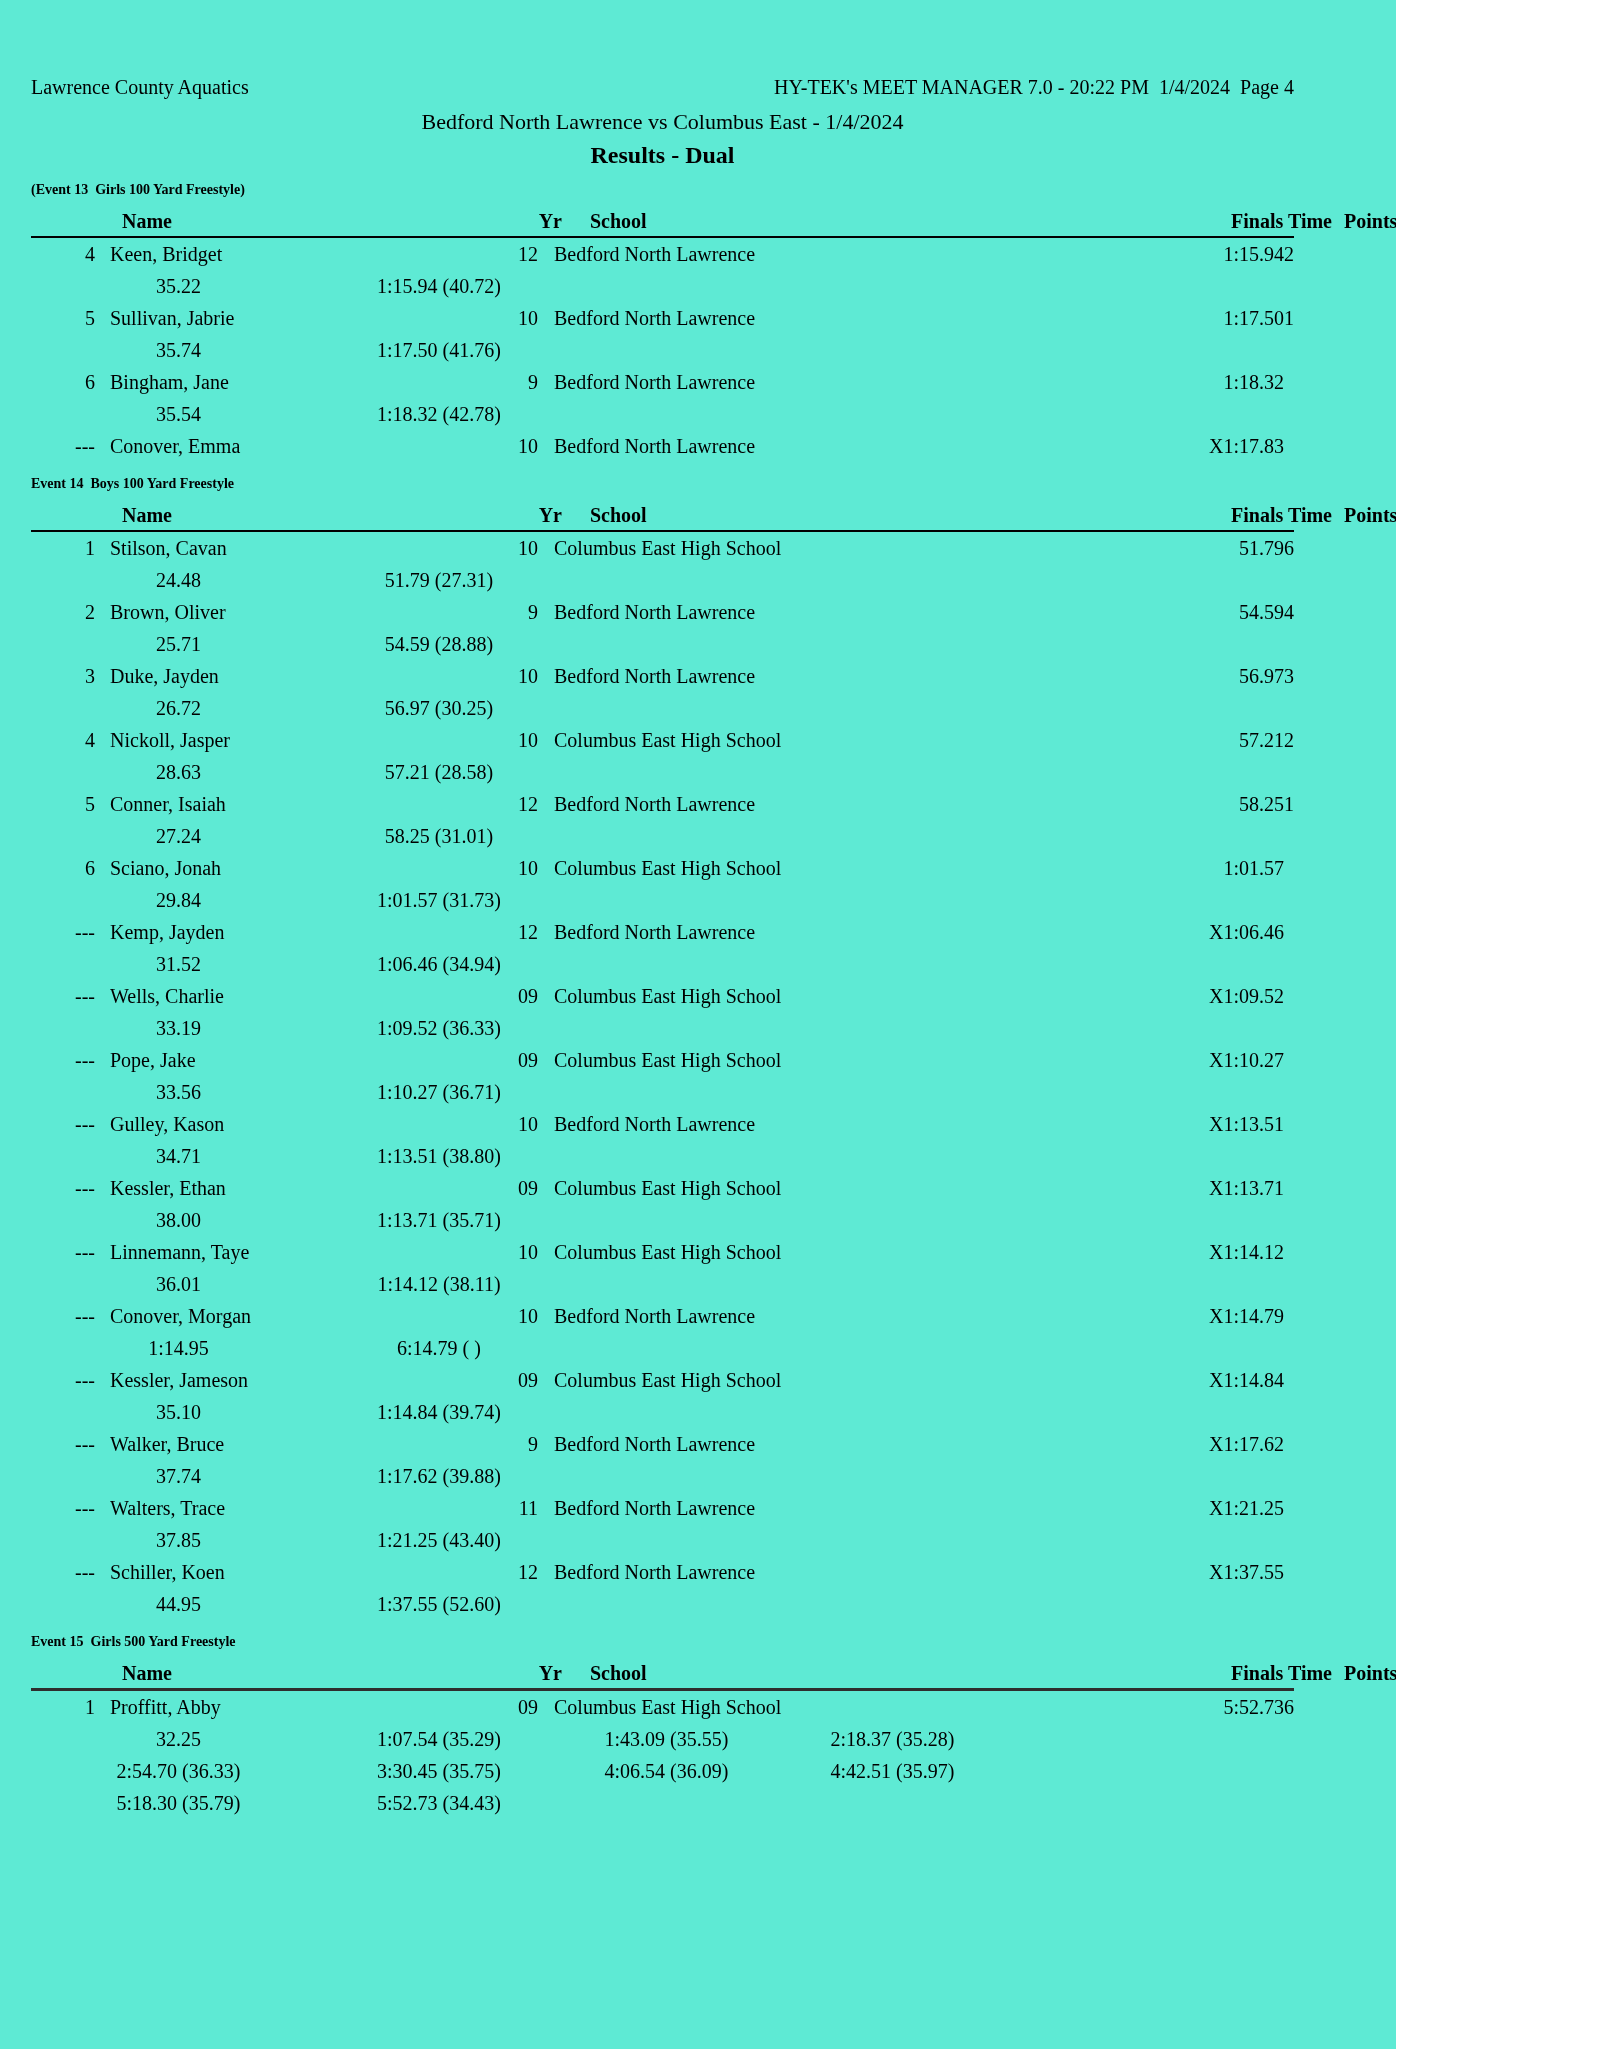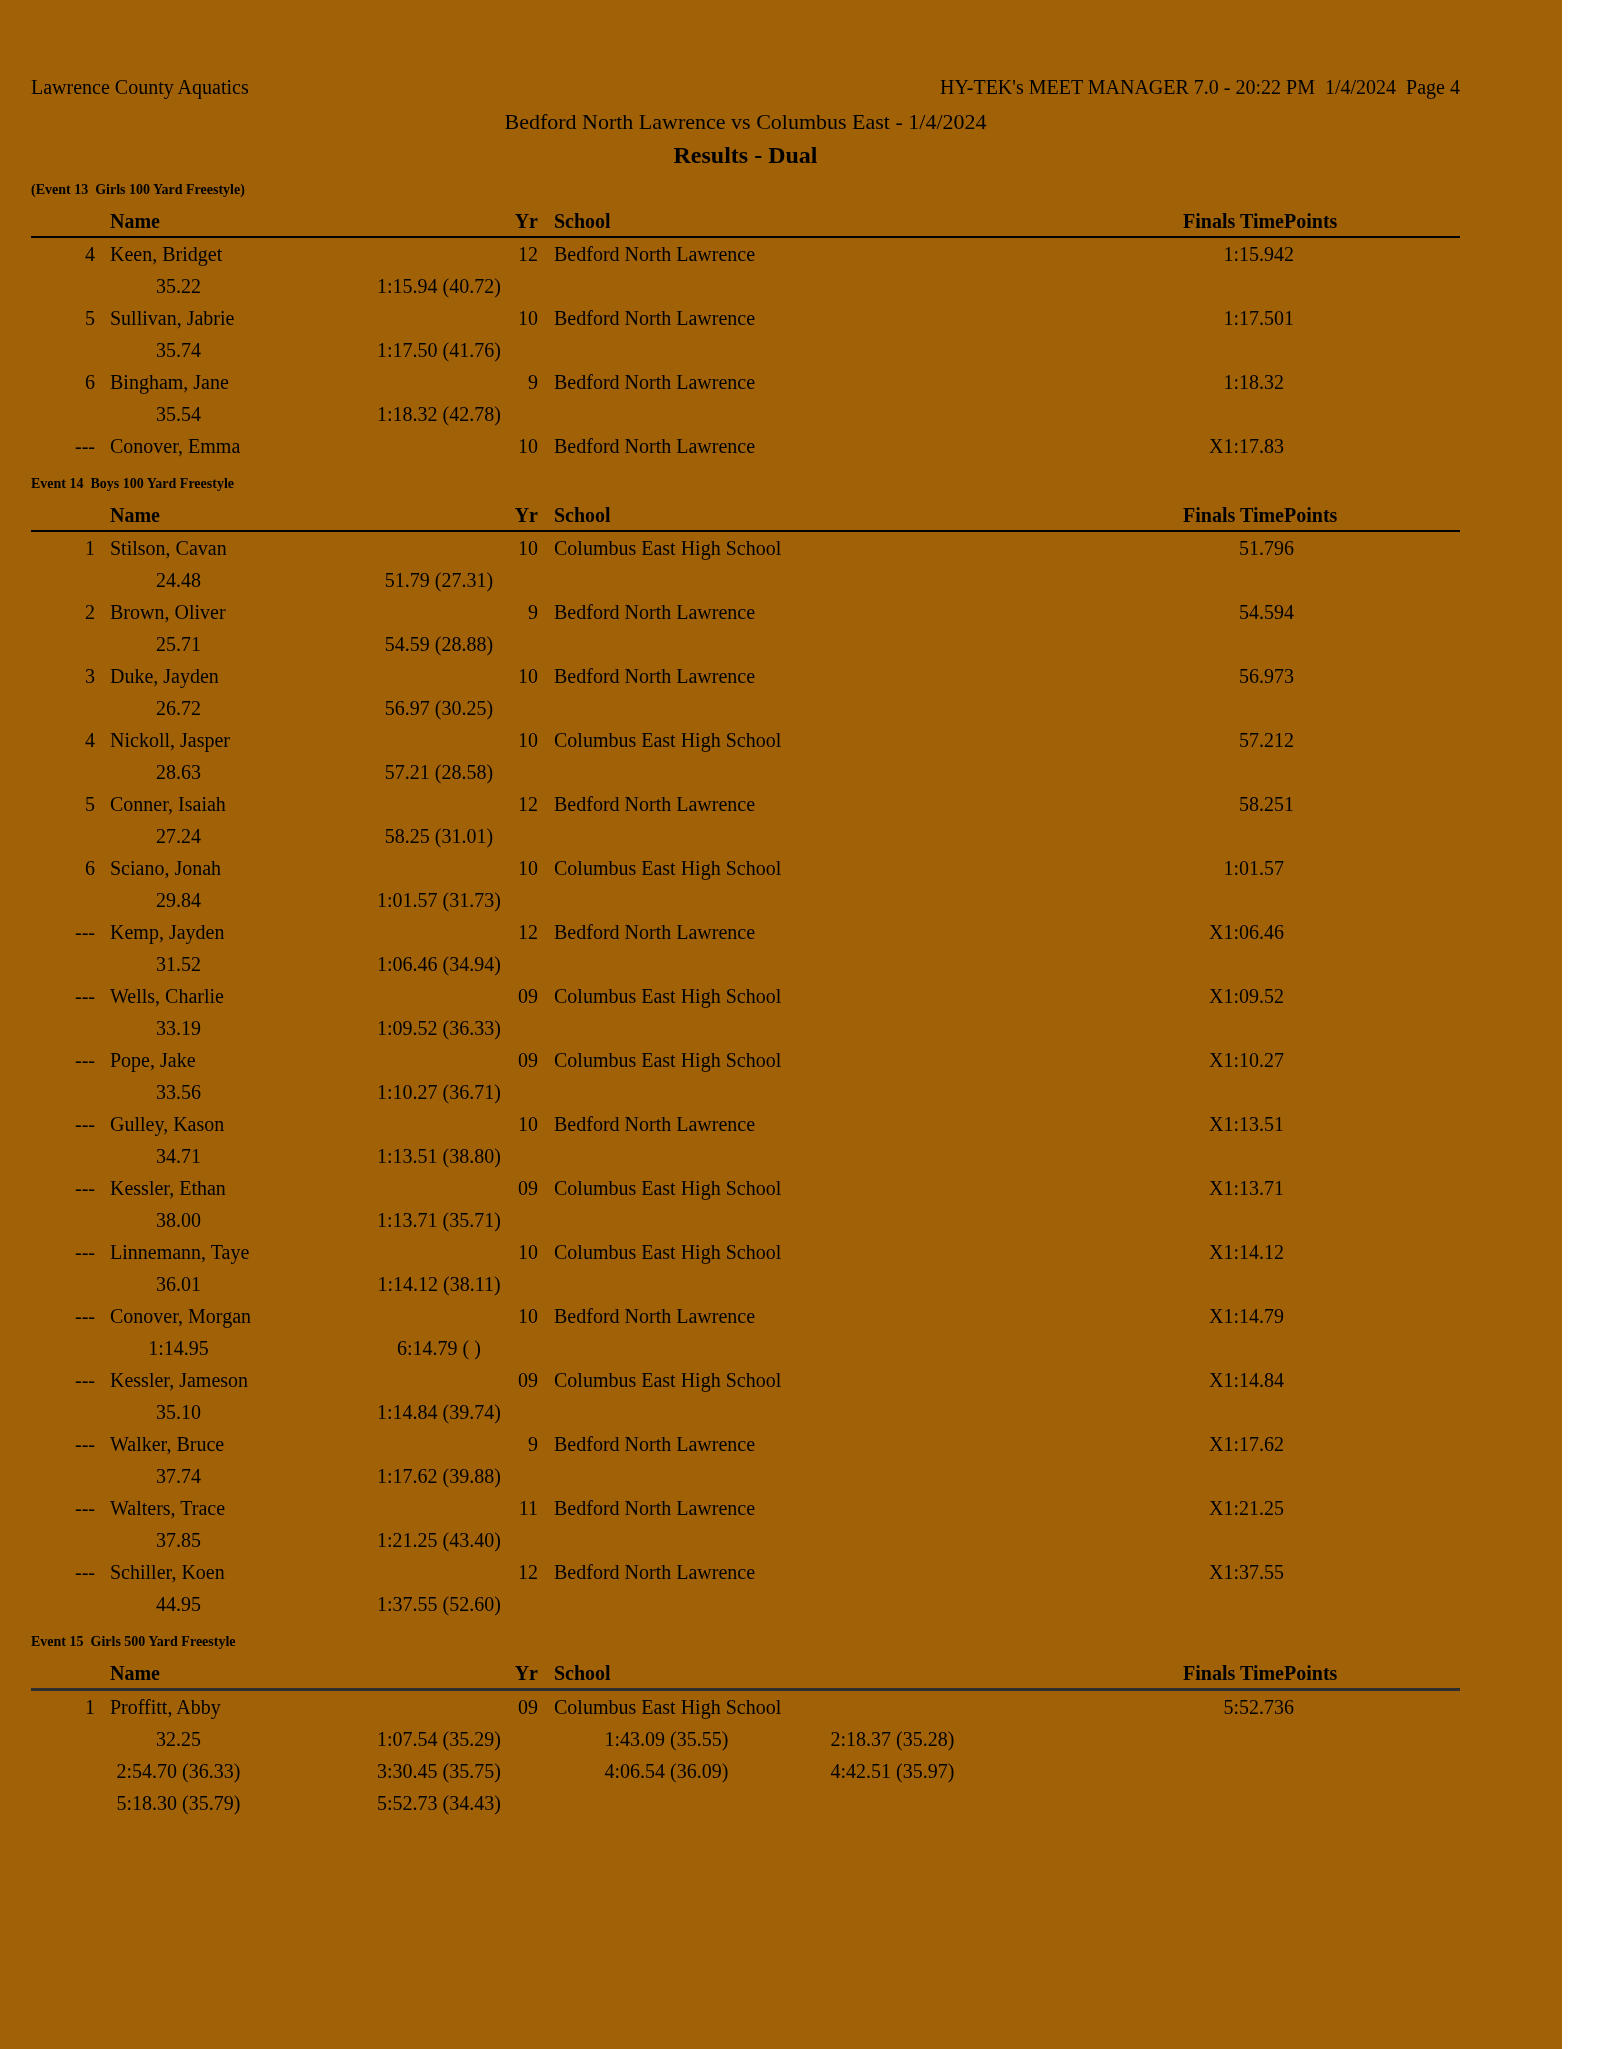--- a/index.html
+++ b/index.html
@@ -1,19 +1,19 @@
 <!DOCTYPE html>
 <html><head>
 <meta charset="utf-8">
 <style>
   html,body { margin:0; padding:0; background:#ffffff; }
   .page {
     position:relative;
-    width:1562px; height:2049px;
-    background:#a16207;
+    width:1396px; height:2049px;
+    background:#5eead4;
     color:#000;
     font-family:"Liberation Serif", serif;
     box-sizing:border-box;
     padding:74px 102px 0 31px;
     overflow:hidden;
   }
   .pre { white-space:pre; }
   .doc-header {
     display:flex; justify-content:space-between;
     font-size:20px; line-height:26px;
@@ -28,20 +28,21 @@
   }
   .event { margin-top:6px; }
   .event-title { font-weight:bold; font-size:14px; line-height:32px; }
   .grid-main {
     display:grid;
     grid-template-columns:64px 376px 67px 393px 353px 185px;
   }
   .col-header {
     font-weight:bold; font-size:20px; line-height:30px;
     border-bottom:2px solid #000;
+    gap:12px;
   }
   #events .event:last-child .col-header { border-bottom:3px solid #2e2e2e; }
   .row { font-size:20px; line-height:32px; }
   .c-place  { text-align:right; }
   .c-name   { padding-left:15px; }
   .c-yr     { text-align:right; }
   .c-school { padding-left:16px; }
   .c-finals { text-align:right; }
   .c-points { text-align:left; }
   .grid-splits {

